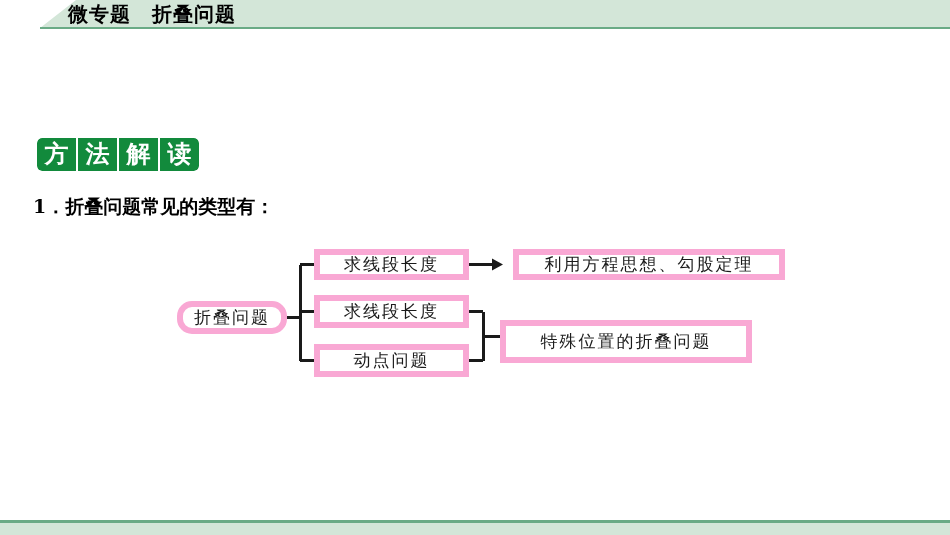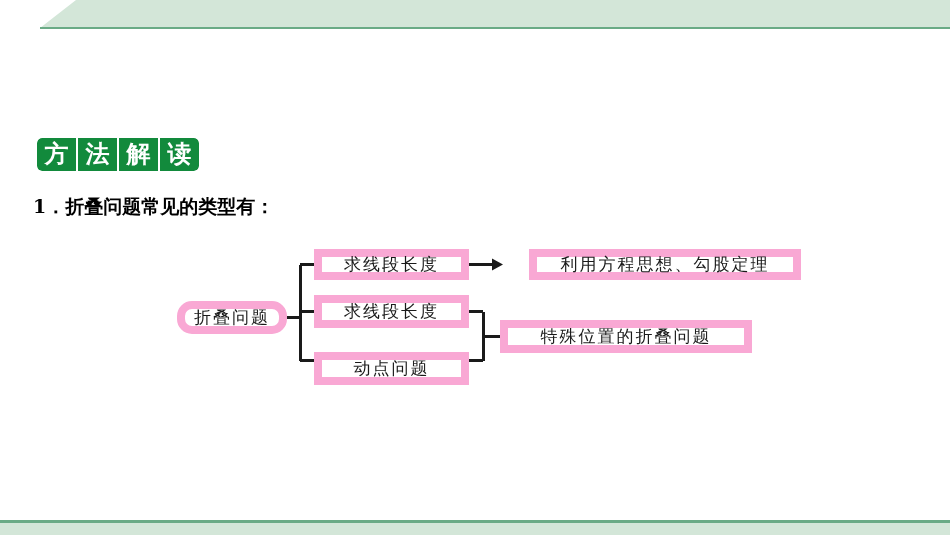--- a/index.html
+++ b/index.html
@@ -108,38 +108,38 @@
     top: 0;
     width: 950px;
     height: 535px;
     pointer-events: none;
   }
   .diagram svg {
     display: block;
   }
   .node-box {
     position: absolute;
-    border: 8px solid #f9a8d4;
+    border: 6px solid #f9a8d4;
     background: #ffffff;
     box-sizing: border-box;
     display: flex;
     align-items: center;
     justify-content: center;
     font-family: Liberation Serif, serif;
     font-size: 17px;
     color: #1a1a1a;
     letter-spacing: 2px;
     white-space: nowrap;
   }
   #node-root      { left: 177px; top: 301px; width: 110px; height: 33px; border-radius: 15px; }
   #node-length    { left: 314px; top: 249px; width: 155px; height: 31px; }
   #node-extremum  { left: 314px; top: 295px; width: 155px; height: 33px; }
-  #node-moving    { left: 314px; top: 344px; width: 155px; height: 33px; margin-top: 8px; }
-  #node-equation  { left: 529px; top: 249px; width: 272px; height: 31px; }
-  #node-special   { left: 500px; top: 320px; width: 252px; height: 33px; }
+  #node-moving    { left: 314px; top: 344px; width: 155px; height: 33px; }
+  #node-equation  { left: 513px; top: 249px; width: 272px; height: 31px; }
+  #node-special   { left: 500px; top: 320px; width: 252px; height: 43px; }
 
   
   .footer-line {
     position: absolute;
     left: 0;
     top: 520px;
     width: 950px;
     height: 3px;
     background: #6aab86;
   }
@@ -151,20 +151,21 @@
     height: 12px;
     background: #d3e6d8;
   }
 </style>
 </head>
 <body>
 
 <div class="header-banner">
   <div class="header-fill"></div>
   <div class="header-underline"></div>
+  <div class="header-title">微专题　折叠问题</div>
 </div>
 
 <div class="section-tag">
   <div class="tag-cell">方</div>
   <div class="tag-cell">法</div>
   <div class="tag-cell">解</div>
   <div class="tag-cell">读</div>
 </div>
 
 <div class="heading-line">1．折叠问题常见的类型有：</div>

